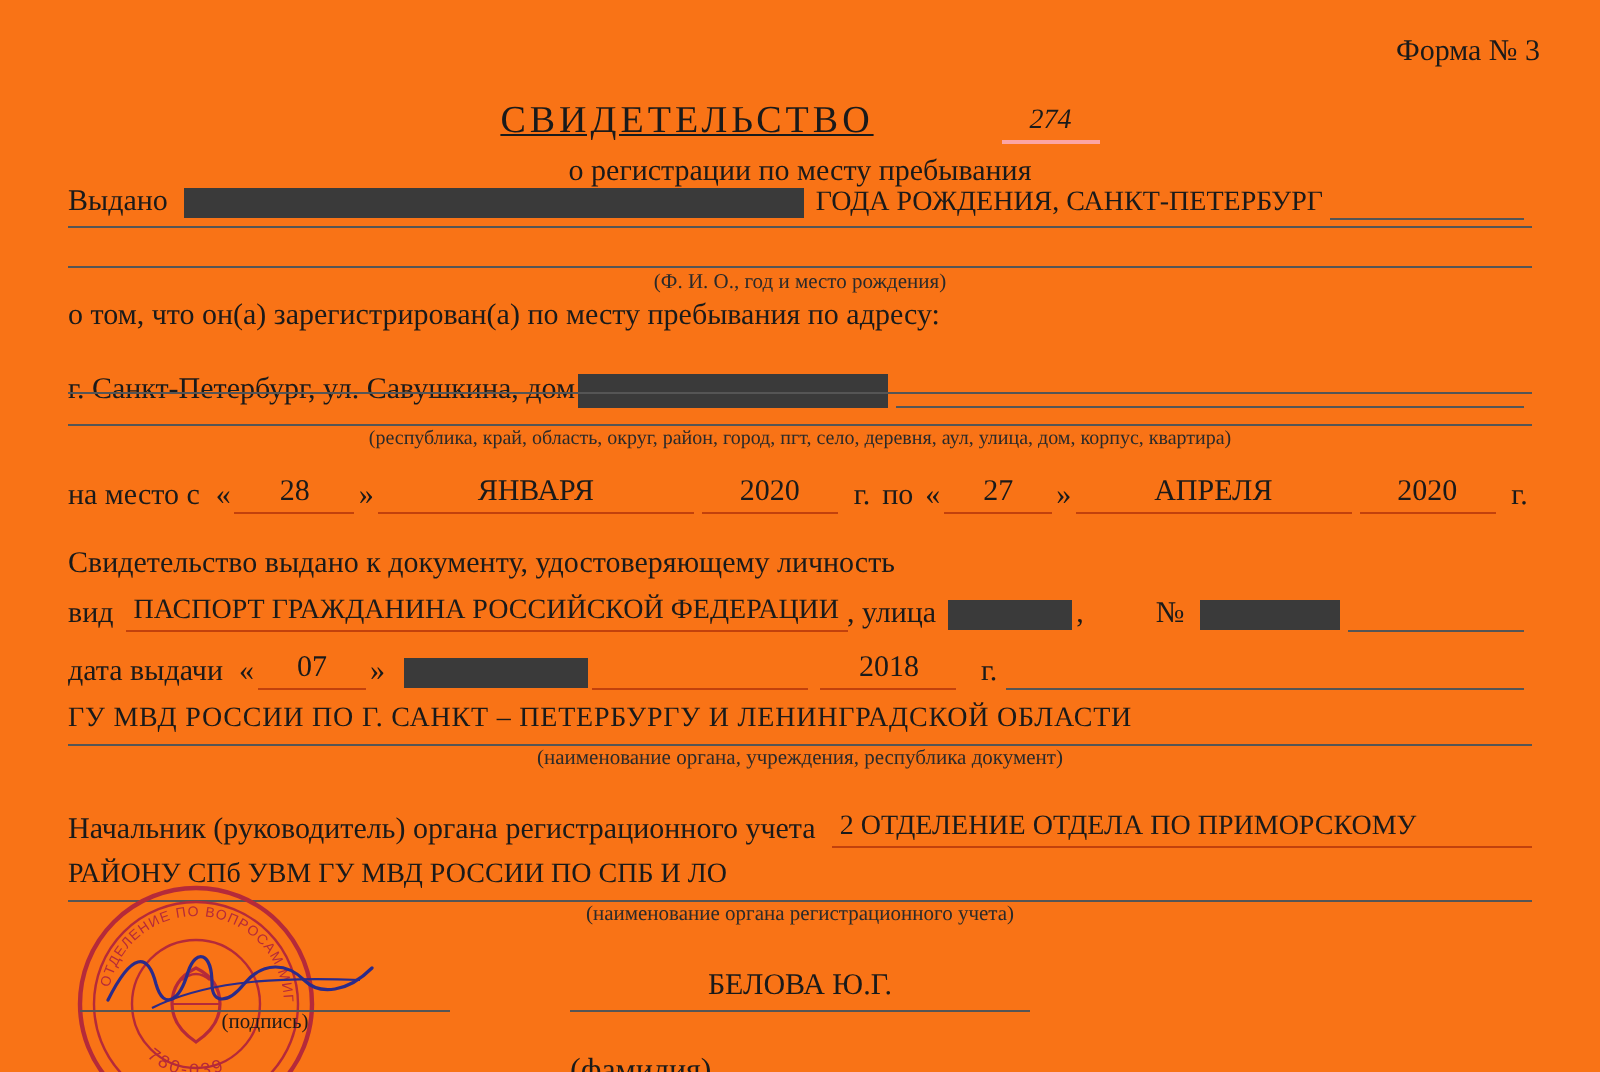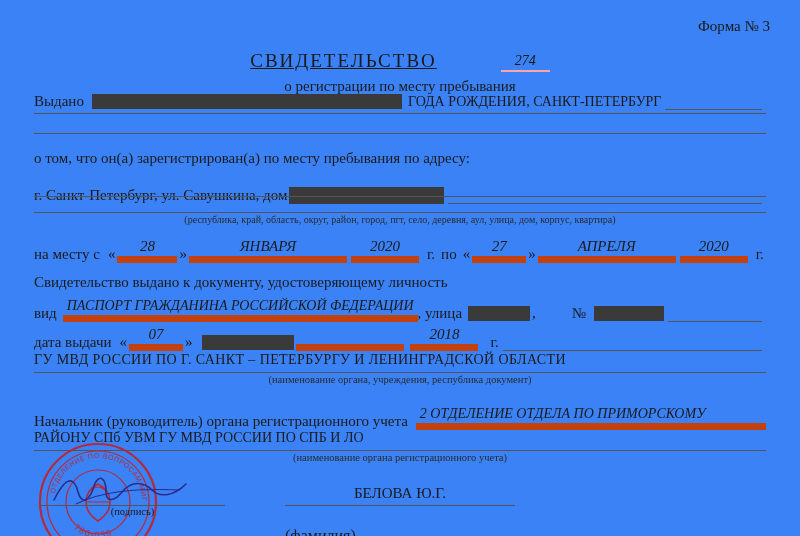--- a/index.html
+++ b/index.html
@@ -11,21 +11,21 @@
     width: 800px;
     height: 536px;
     font-family: "Liberation Serif", serif;
     color: #1a1a1a;
     position: relative;
     overflow: hidden;
   }
   .page {
     position: absolute;
     inset: 0;
-    background: #3b82f6;
+    background: #f97316;
   }
   .form-no {
     position: absolute;
     top: 18px;
     right: 30px;
     font-size: 15px;
     font-family: "Liberation Serif", serif;
   }
   .title-block {
     position: absolute;
@@ -85,24 +85,23 @@
     color: #2a2a2a;
   }
   .hint {
     font-size: 10px;
     text-align: center;
     width: 100%;
     position: absolute;
     color: #2a2a2a;
   }
   .underlined {
-    border-bottom: 7px solid #c2410c;
+    border-bottom: 1px solid #c2410c;
     display: inline-block;
     padding: 0 4px 1px 4px;
-    font-style: italic;
   }
   .fullline {
     position: absolute;
     left: 34px;
     right: 34px;
     border-bottom: 1px solid #555;
     height: 0;
   }
   .smallcaps { font-size: 14px; }
   .stamp {
@@ -163,37 +162,38 @@
     <div class="flexrow">
       <span class="lbl">Выдано</span>
       <span class="redacted" style="width:310px;margin:0 6px 1px 8px;"></span>
       <span class="lbl smallcaps">ГОДА РОЖДЕНИЯ, САНКТ-ПЕТЕРБУРГ</span>
       <span class="line"></span>
     </div>
   </div>
   <div class="fullline" style="top:113px;"></div>
 
   <div class="fullline" style="top:133px;"></div>
+  <div class="caption" style="top:136px;">(Ф. И. О., год и место рождения)</div>
 
   <div class="row" style="top:150px;">о том, что он(а) зарегистрирован(а) по месту пребывания по адресу:</div>
 
   <div class="row" style="top:174px;margin-top:12px;">
     <div class="flexrow">
       <span class="lbl">г. Санкт-Петербург, ул. Савушкина, дом</span>
       <span class="redacted" style="width:155px;height:17px;margin:0 0 0 2px;"></span>
       <span class="line"></span>
     </div>
   </div>
   <div class="fullline" style="top:196px;"></div>
   <div class="fullline" style="top:212px;"></div>
   <div class="hint" style="top:214px;">(республика, край, область, округ, район, город, пгт, село, деревня, аул, улица, дом, корпус, квартира)</div>
 
   <div class="row" style="top:238px;">
     <div class="flexrow" style="align-items:flex-end;">
-      <span class="lbl">на месту с</span>
+      <span class="lbl">на место с</span>
       <span class="lbl" style="margin-left:8px;">«</span>
       <span class="underlined" style="width:52px;text-align:center;margin:0 2px;">28</span>
       <span class="lbl">»</span>
       <span class="underlined" style="width:150px;text-align:center;margin:0 2px;">ЯНВАРЯ</span>
       <span class="underlined" style="width:60px;text-align:center;margin:0 2px;">2020</span>
       <span class="lbl" style="margin:0 6px;">г.</span>
       <span class="lbl">по</span>
       <span class="lbl" style="margin-left:6px;">«</span>
       <span class="underlined" style="width:46px;text-align:center;margin:0 2px;">27</span>
       <span class="lbl">»</span>

